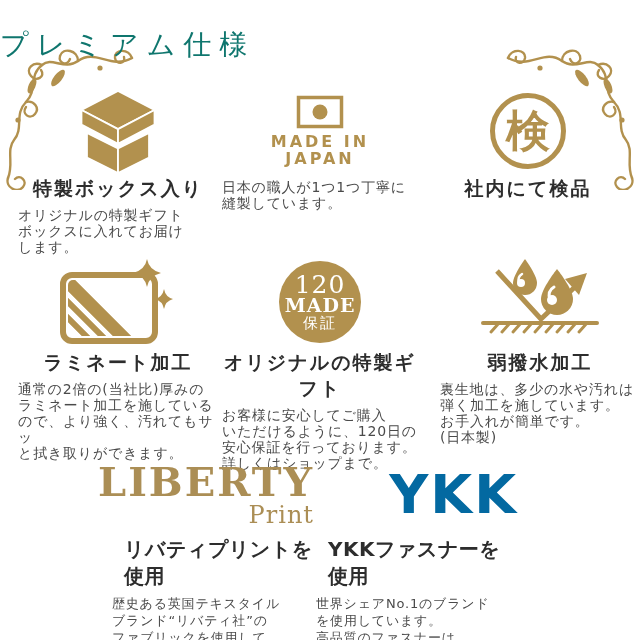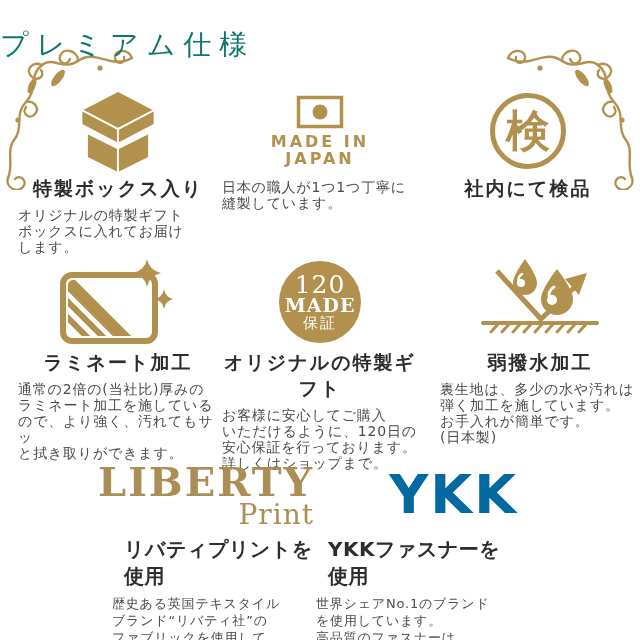--- a/index.html
+++ b/index.html
@@ -57,21 +57,21 @@
   
   .brand{position:absolute;top:458px;}
   .b1{left:112px;width:202px;}
   .b2{left:316px;width:202px;}
   .logo-area{height:74px;display:flex;flex-direction:column;align-items:flex-end;justify-content:center;}
   .liberty-main{
     font-family:"DejaVu Serif","Liberation Serif",serif;font-size:40px;line-height:40px;
     font-weight:600;color:#ab8e55;letter-spacing:2px;
   }
   .liberty-sub{
-    font-family:"DejaVu Serif","Liberation Serif",serif;font-size:28px;line-height:26px;
+    font-family:"DejaVu Serif","Liberation Serif",serif;font-size:24px;line-height:26px;
     color:#ab8e55;letter-spacing:1px;
   }
   .ykk-logo{font-size:54px;line-height:56px;font-weight:800;color:#0369a1;letter-spacing:2px;}
   .brand-heading{margin-top:4px;font-size:20px;font-weight:bold;color:#2d2d2d;letter-spacing:0.5px;text-align:left;margin-left:12px;}
   .brand-body{margin-top:5px;font-size:13px;line-height:17px;color:#4a4a4a;letter-spacing:0.8px;text-align:left;white-space:pre-line;}
   svg{display:block;}
 </style>
 </head>
 <body>
 

